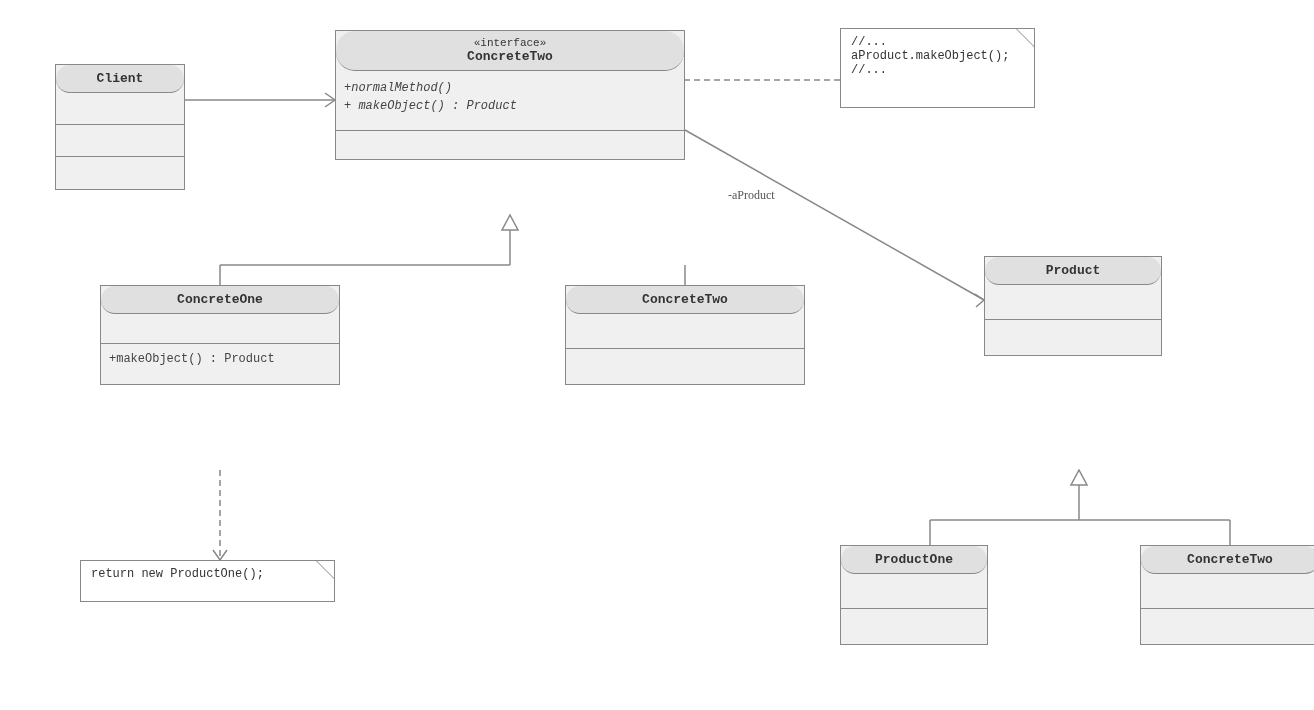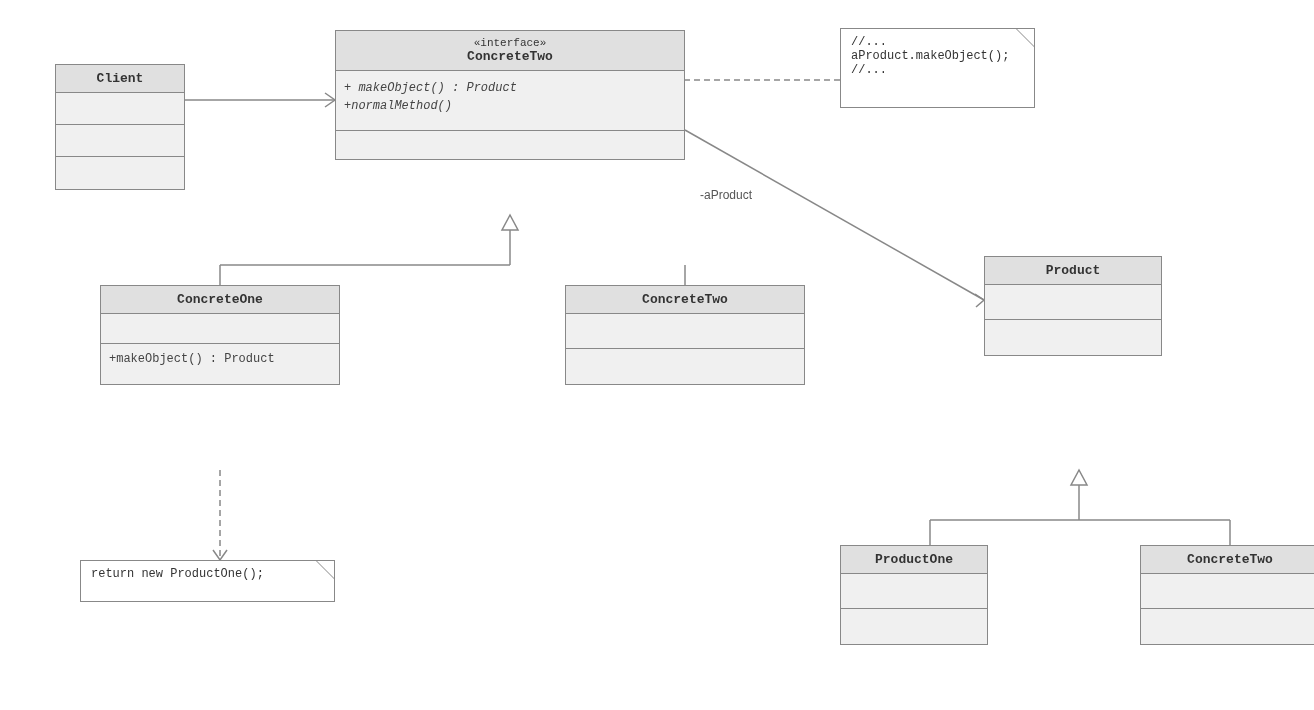--- a/index.html
+++ b/index.html
@@ -27,20 +27,21 @@
       flex-direction: column;
     }
     .uml-class .class-header {
       background: #e0e0e0;
       border-bottom: 1.5px solid #888;
       text-align: center;
       padding: 6px 8px;
       font-weight: bold;
       font-size: 13px;
       color: #333;
+      border-radius: 19px;
     }
     .uml-class .class-header .stereotype {
       font-weight: normal;
       font-style: normal;
       font-size: 11px;
       display: block;
     }
     .uml-class .class-section {
       border-bottom: 1.5px solid #888;
       min-height: 28px;
@@ -139,35 +140,35 @@
     <div class="class-section" style="min-height:32px;"></div>
     <div class="class-section" style="min-height:32px; border-bottom:none;"></div>
   </div>
 
   <div class="uml-class" style="left:335px; top:30px; width:350px;">
     <div class="class-header">
       <span class="stereotype">«interface»</span>
       <span>ConcreteTwo</span>
     </div>
     <div class="class-section" style="min-height:60px; padding: 8px;">
+      <span class="method">+<em>normalMethod()</em></span>
       <span class="method">+ <em>makeObject() : Product</em></span>
-      <span class="method">+<em>normalMethod()</em></span>
     </div>
     <div class="class-section" style="min-height:28px; border-bottom:none;"></div>
   </div>
 
   <div class="code-box" style="left:840px; top:28px; width:195px; min-height:80px; padding-right:20px;">
     <div class="fold"></div>
     <div class="fold-inner"></div>
     <div>//...</div>
     <div>aProduct.makeObject();</div>
     <div>//...</div>
   </div>
 
-  <div style="position:absolute; left:700px; top:188px; font-size:12px; color:#555; font-family:Liberation Sans, sans-serif;">-aProduct</div>
+  <div style="position:absolute; left:728px; top:188px; font-size:12px; color:#555; font-family:Liberation Serif, serif;">-aProduct</div>
 
   <div class="uml-class" style="left:100px; top:285px; width:240px;">
     <div class="class-header">
       <span>ConcreteOne</span>
     </div>
     <div class="class-section" style="min-height:30px;"></div>
     <div class="class-section" style="min-height:40px; padding:8px;">
       <span>+makeObject() : Product</span>
     </div>
   </div>

